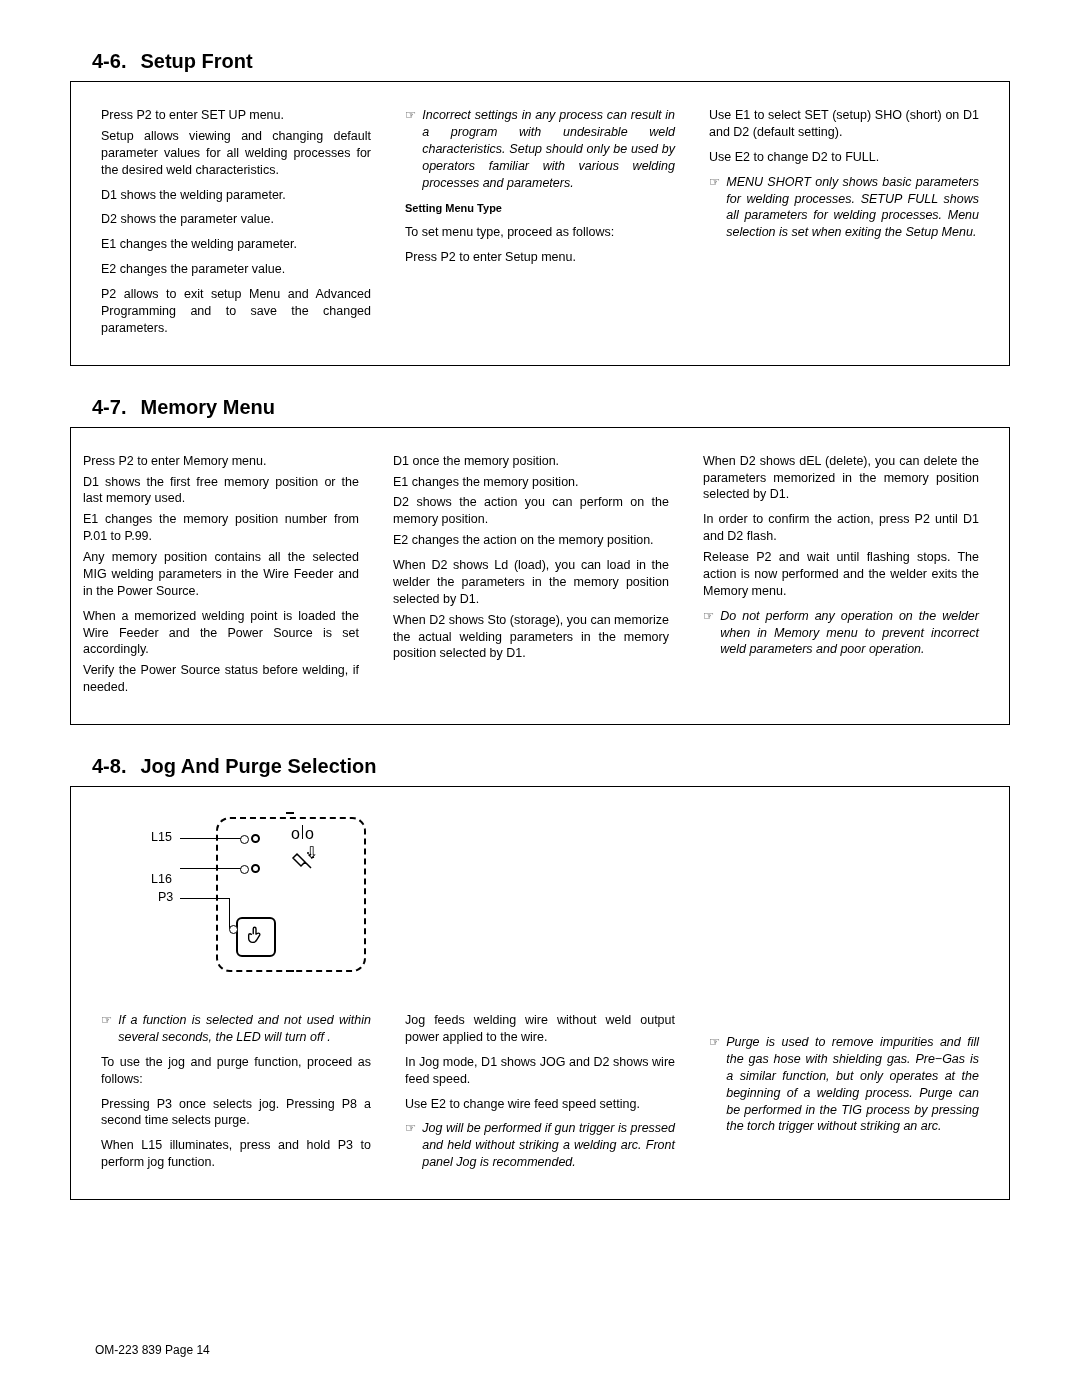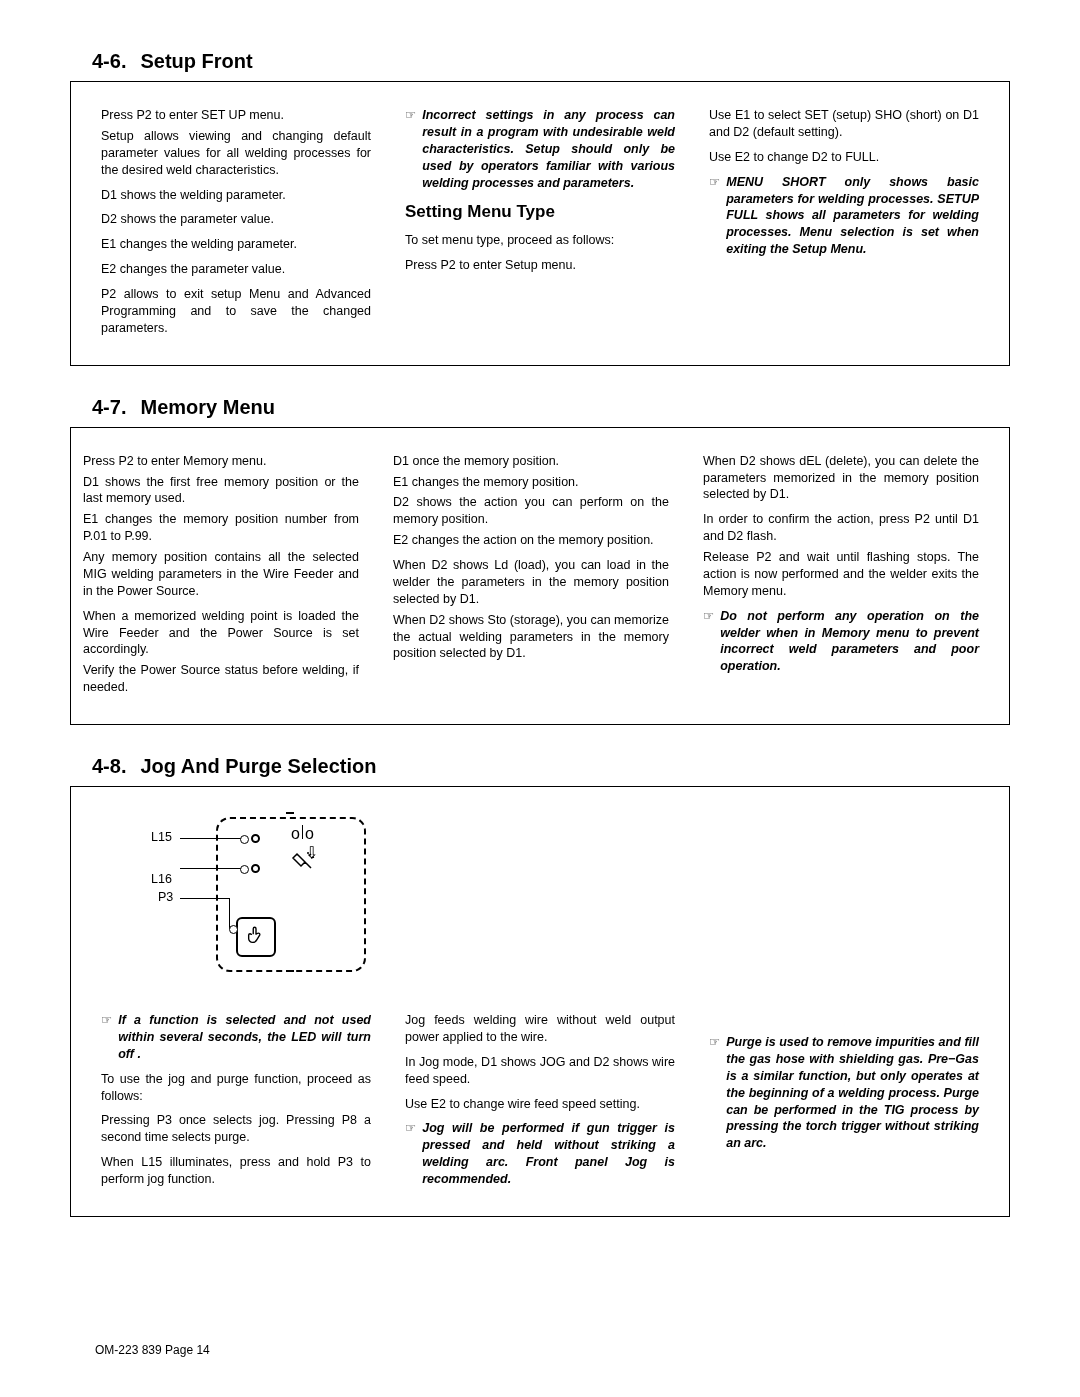--- a/index.html
+++ b/index.html
@@ -21,24 +21,24 @@
     .num { margin-right: 14px; }
     .content-box {
       border: 1px solid #000;
       padding: 25px 30px 20px 30px;
       min-height: 100px;
     }
     .cols { display: flex; gap: 34px; }
     .col { flex: 1; font-size: 12.5px; line-height: 1.35; }
     .col p { margin-bottom: 8px; text-align: justify; }
     .col p.tight { margin-bottom: 4px; }
-    .sub-head { font-weight: bold; margin-top: 10px; margin-bottom: 8px; font-size: 17px; }
+    .sub-head { font-weight: bold; margin-top: 10px; margin-bottom: 8px; font-size: 11px; }
     .note { font-style: italic; display: flex; gap: 6px; text-align: justify; }
     .note-icon { font-style: normal; flex-shrink: 0; }
-    .note-text { flex: 1; font-weight: bold; }
+    .note-text { flex: 1; }
     .box48 { min-height: 280px; }
     .diagram {
       position: relative;
       width: 300px;
       height: 170px;
       margin-bottom: 30px;
       margin-left: 15px;
     }
     .panel {
       position: absolute;

